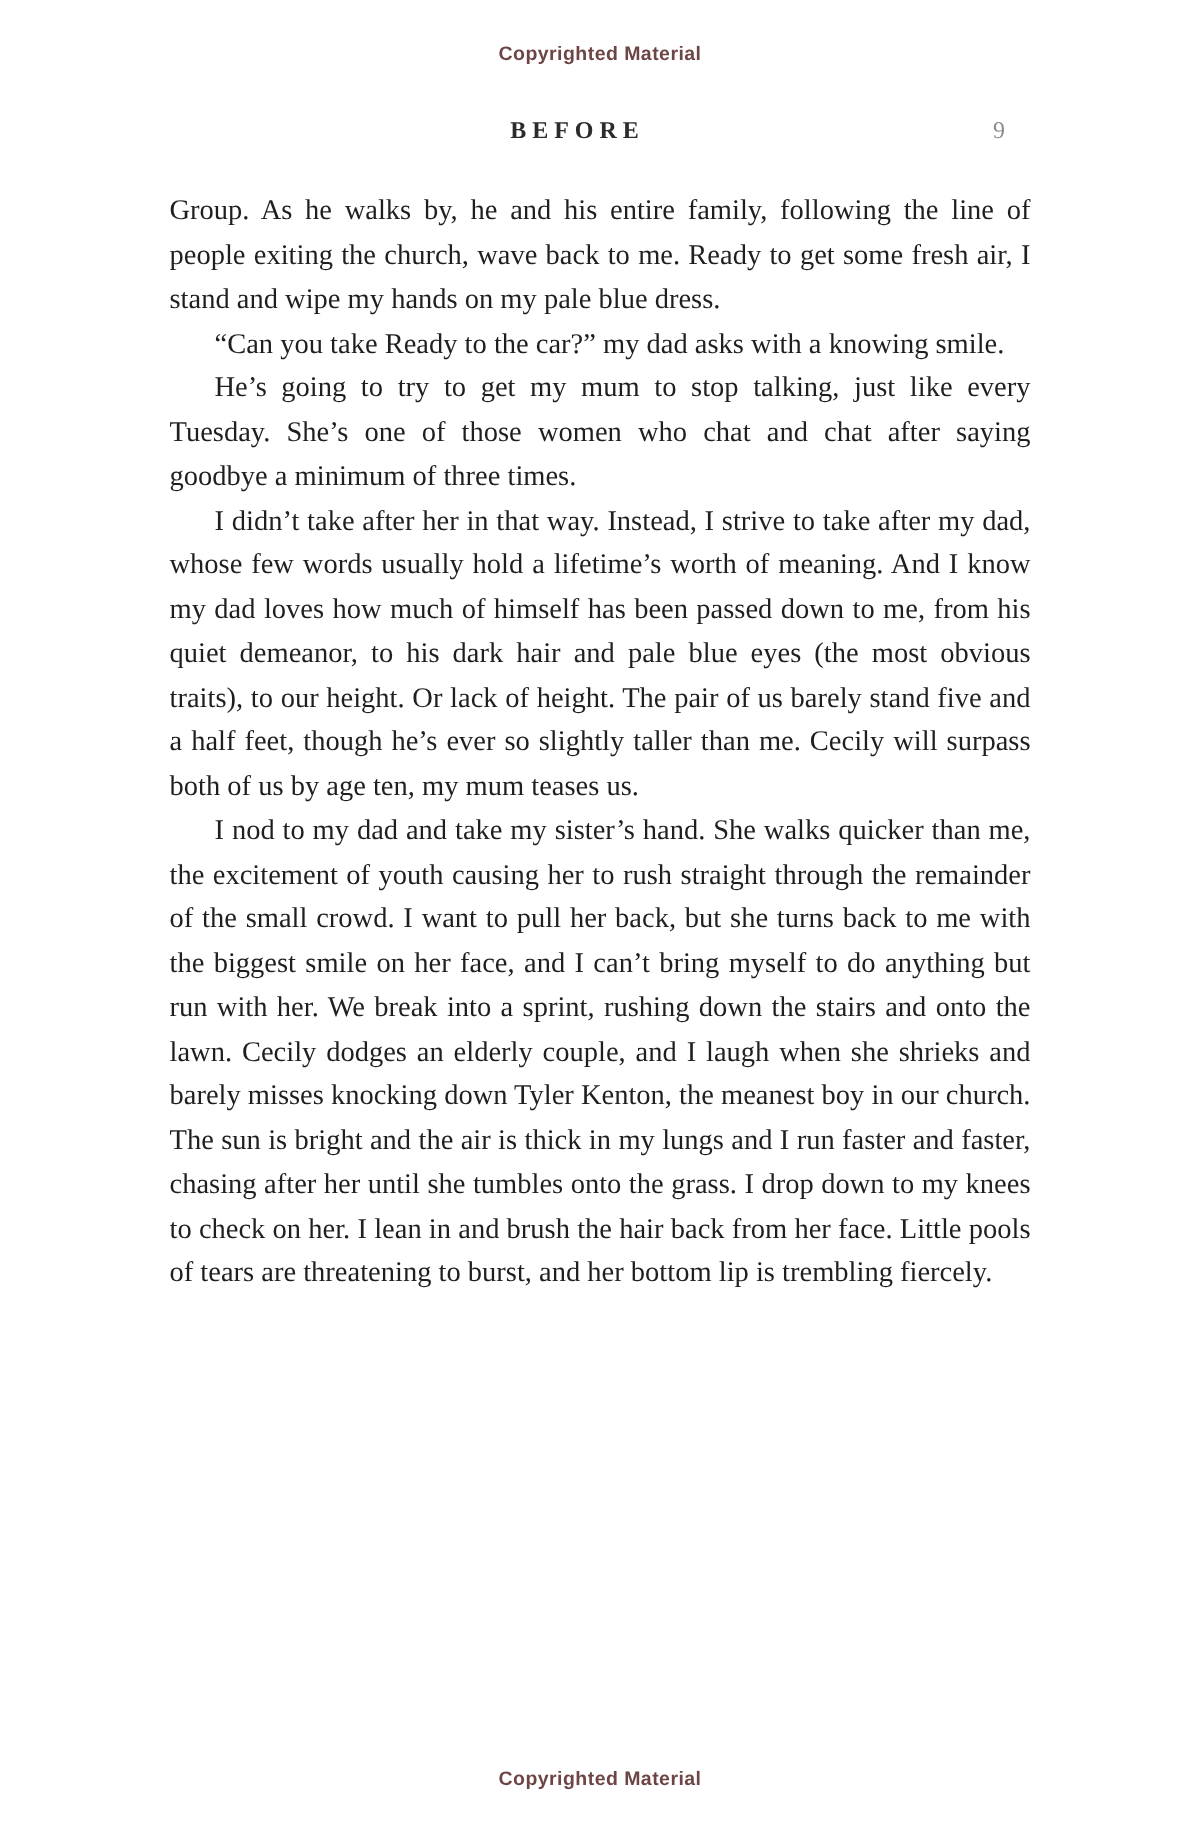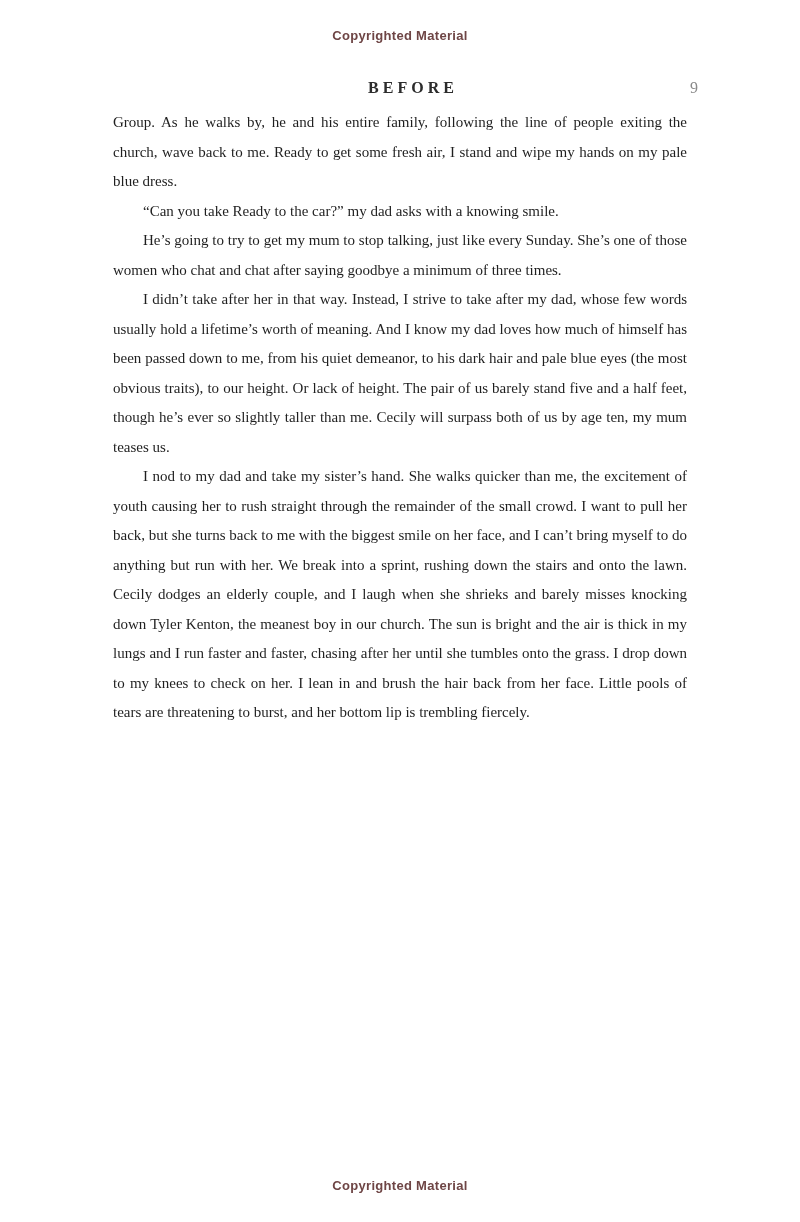--- a/index.html
+++ b/index.html
@@ -24,21 +24,21 @@
     font-weight: bold;
     font-size: 13px;
     letter-spacing: 0.3px;
     color: var(--color-copyright, #6e4545);
   }
   .copyright.top { top: 28px; }
   .copyright.bottom { top: 1178px; }
 
   .page-header {
     position: absolute;
-    left: 126px;
+    left: 98px;
     width: 574px;
     top: 79px;
     height: 22px;
   }
   .chapter-title {
     text-align: center;
     font-family: "Liberation Serif", serif;
     font-size: 16px;
     font-weight: 600;
     letter-spacing: 4px;
@@ -48,23 +48,23 @@
     position: absolute;
     right: 2px;
     top: 0;
     font-size: 16px;
     color: var(--color-page_number, #8a8a8a);
   }
 
   .body-text {
     position: absolute;
     left: 113px;
-    top: 108px;
+    top: 126px;
     width: 574px;
-    font-size: 15px;
+    font-size: 19px;
     line-height: 29.5px;
     color: var(--color-body_text, #1f1f1f);
     text-align: justify;
   }
   .body-text p.para {
     margin: 0;
     text-indent: 30px;
   }
   .body-text p.para.no-indent {
     text-indent: 0;
@@ -78,20 +78,20 @@
   <div class="copyright top">Copyrighted Material</div>
 
   <header class="page-header">
     <div class="chapter-title">BEFORE</div>
     <div class="page-number">9</div>
   </header>
 
   <main class="body-text">
     <p class="para no-indent">Group. As he walks by, he and his entire family, following the line of people exiting the church, wave back to me. Ready to get some fresh air, I stand and wipe my hands on my pale blue dress.</p>
     <p class="para">“Can you take Ready to the car?” my dad asks with a knowing smile.</p>
-    <p class="para">He’s going to try to get my mum to stop talking, just like every Sunday. She’s one of those women who chat and chat after saying goodbye a minimum of three times.</p>
+    <p class="para">He’s going to try to get my mum to stop talking, just like every Tuesday. She’s one of those women who chat and chat after saying goodbye a minimum of three times.</p>
     <p class="para">I didn’t take after her in that way. Instead, I strive to take after my dad, whose few words usually hold a lifetime’s worth of meaning. And I know my dad loves how much of himself has been passed down to me, from his quiet demeanor, to his dark hair and pale blue eyes (the most obvious traits), to our height. Or lack of height. The pair of us barely stand five and a half feet, though he’s ever so slightly taller than me. Cecily will surpass both of us by age ten, my mum teases us.</p>
     <p class="para">I nod to my dad and take my sister’s hand. She walks quicker than me, the excitement of youth causing her to rush straight through the remainder of the small crowd. I want to pull her back, but she turns back to me with the biggest smile on her face, and I can’t bring myself to do anything but run with her. We break into a sprint, rushing down the stairs and onto the lawn. Cecily dodges an elderly couple, and I laugh when she shrieks and barely misses knocking down Tyler Kenton, the meanest boy in our church. The sun is bright and the air is thick in my lungs and I run faster and faster, chasing after her until she tumbles onto the grass. I drop down to my knees to check on her. I lean in and brush the hair back from her face. Little pools of tears are threatening to burst, and her bottom lip is trembling fiercely.</p>
   </main>
 
   <div class="copyright bottom">Copyrighted Material</div>
 
 </div>
 
 </body></html>

